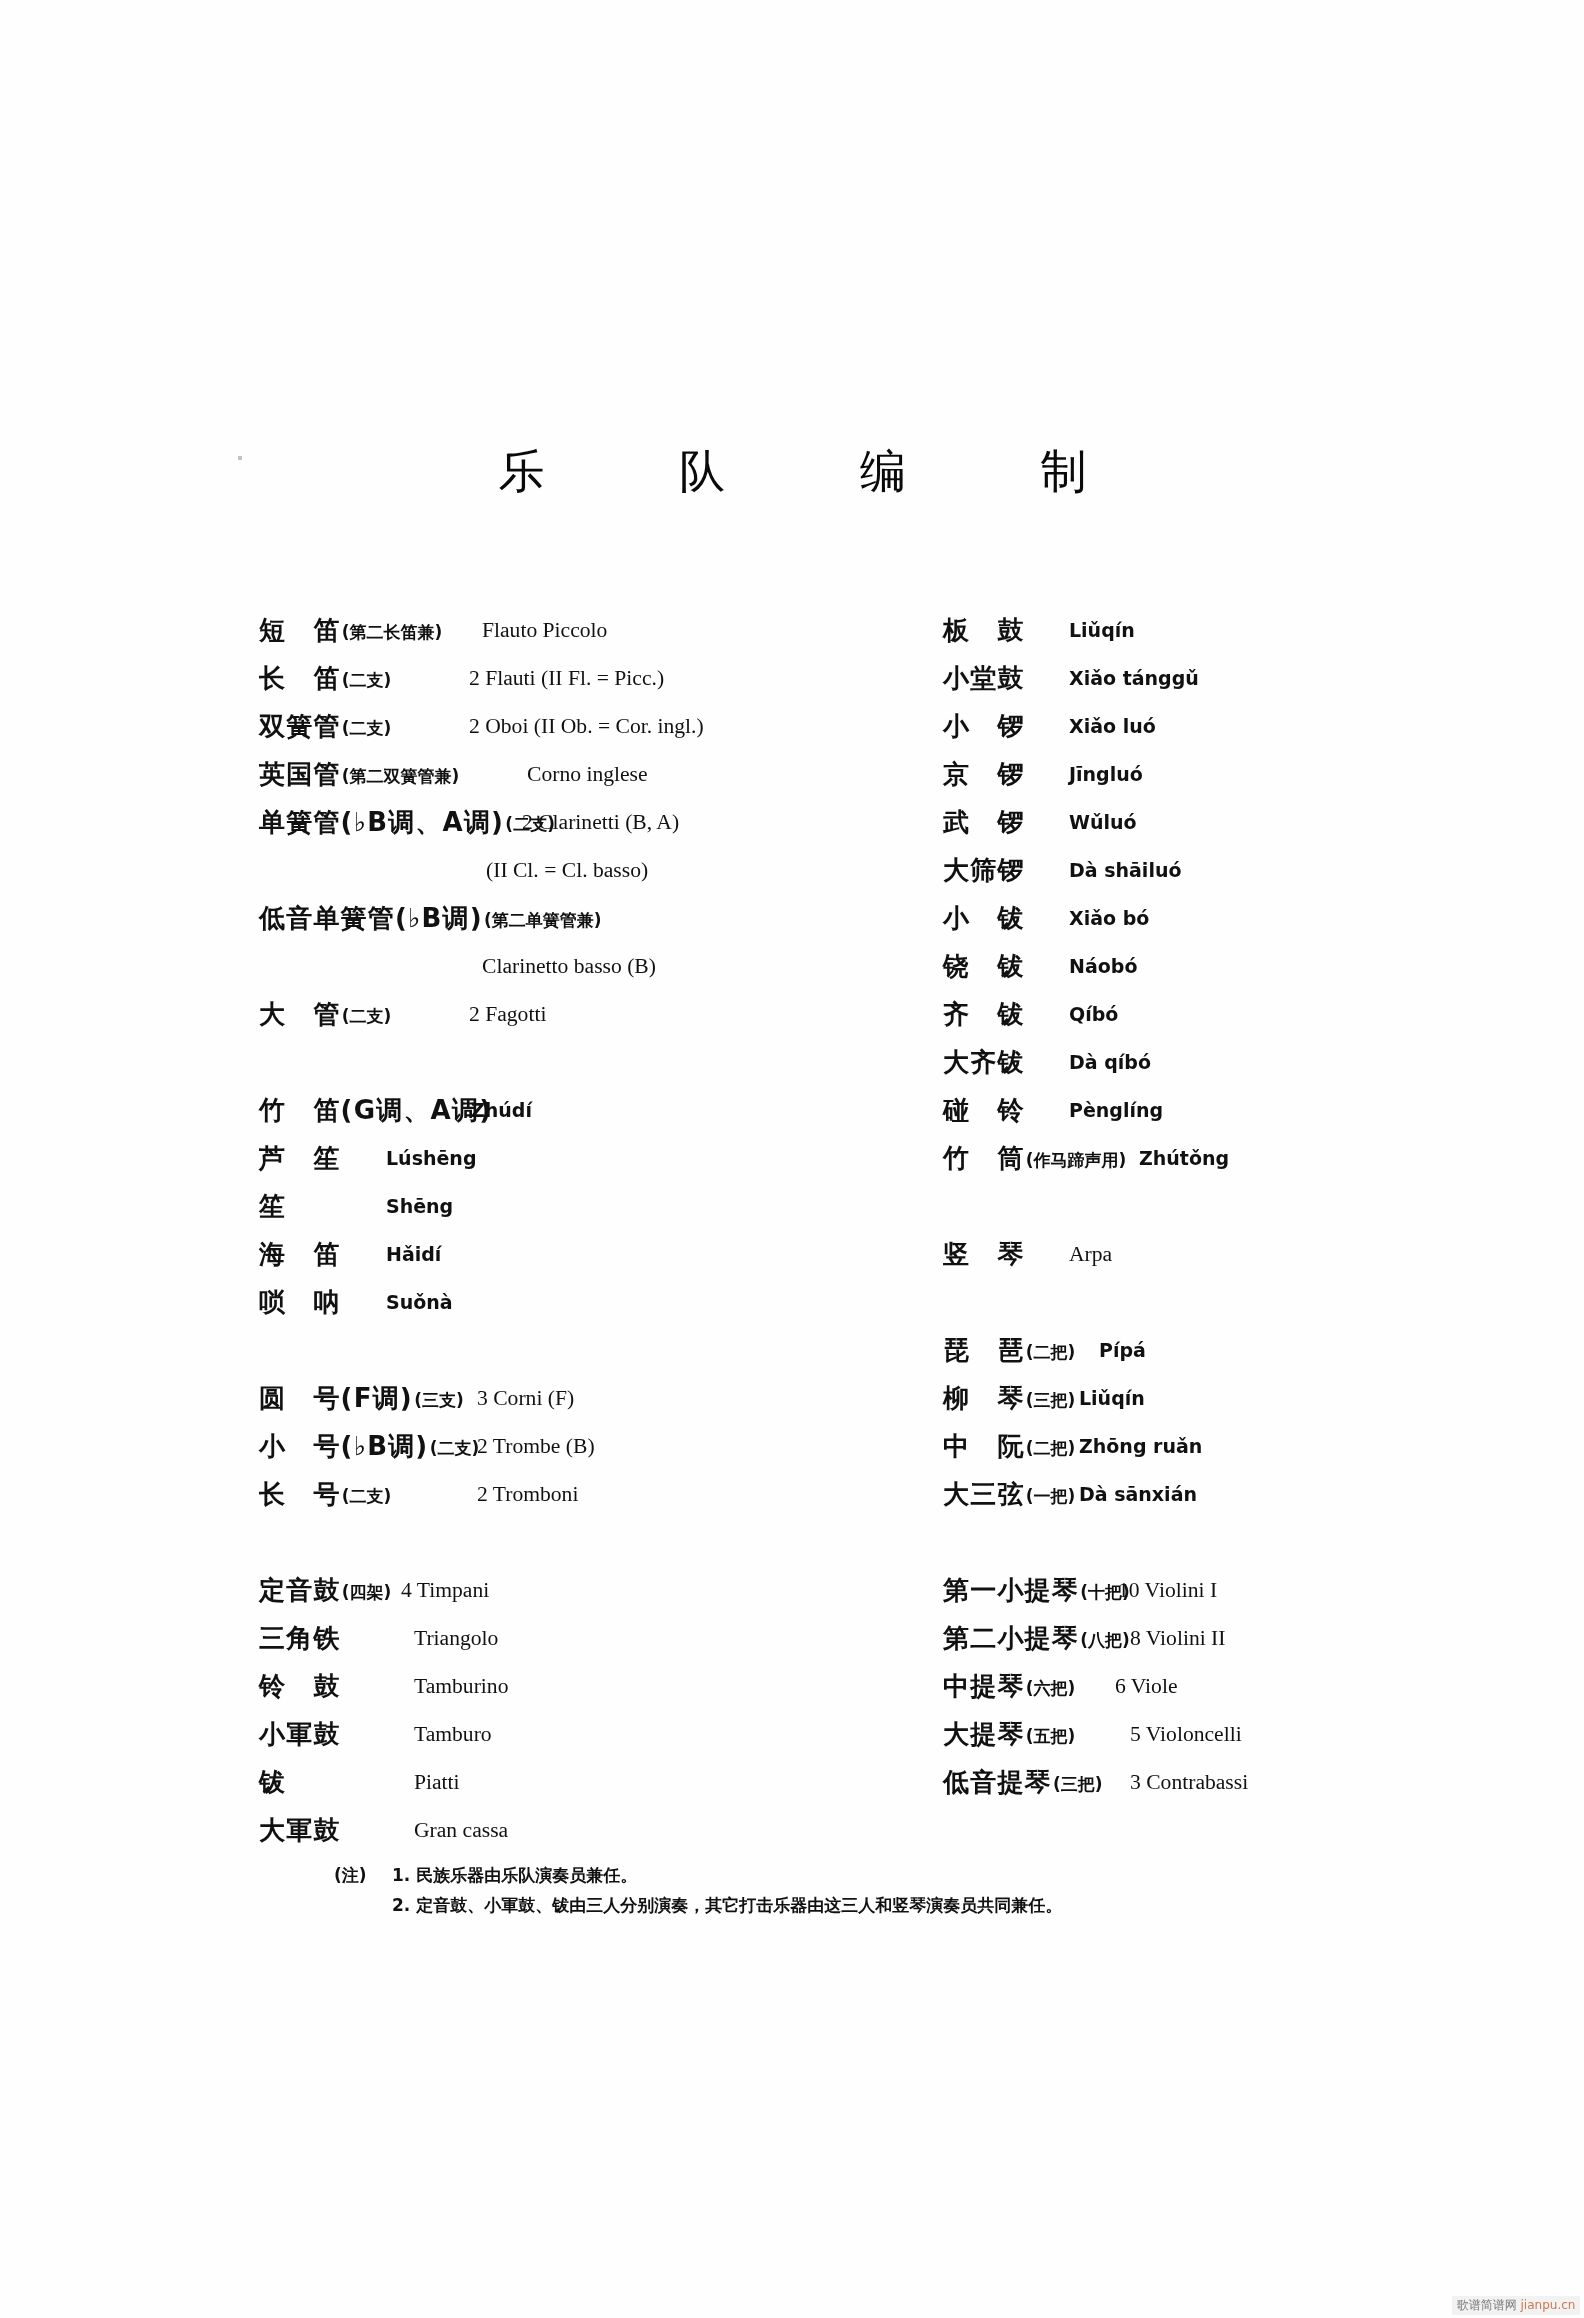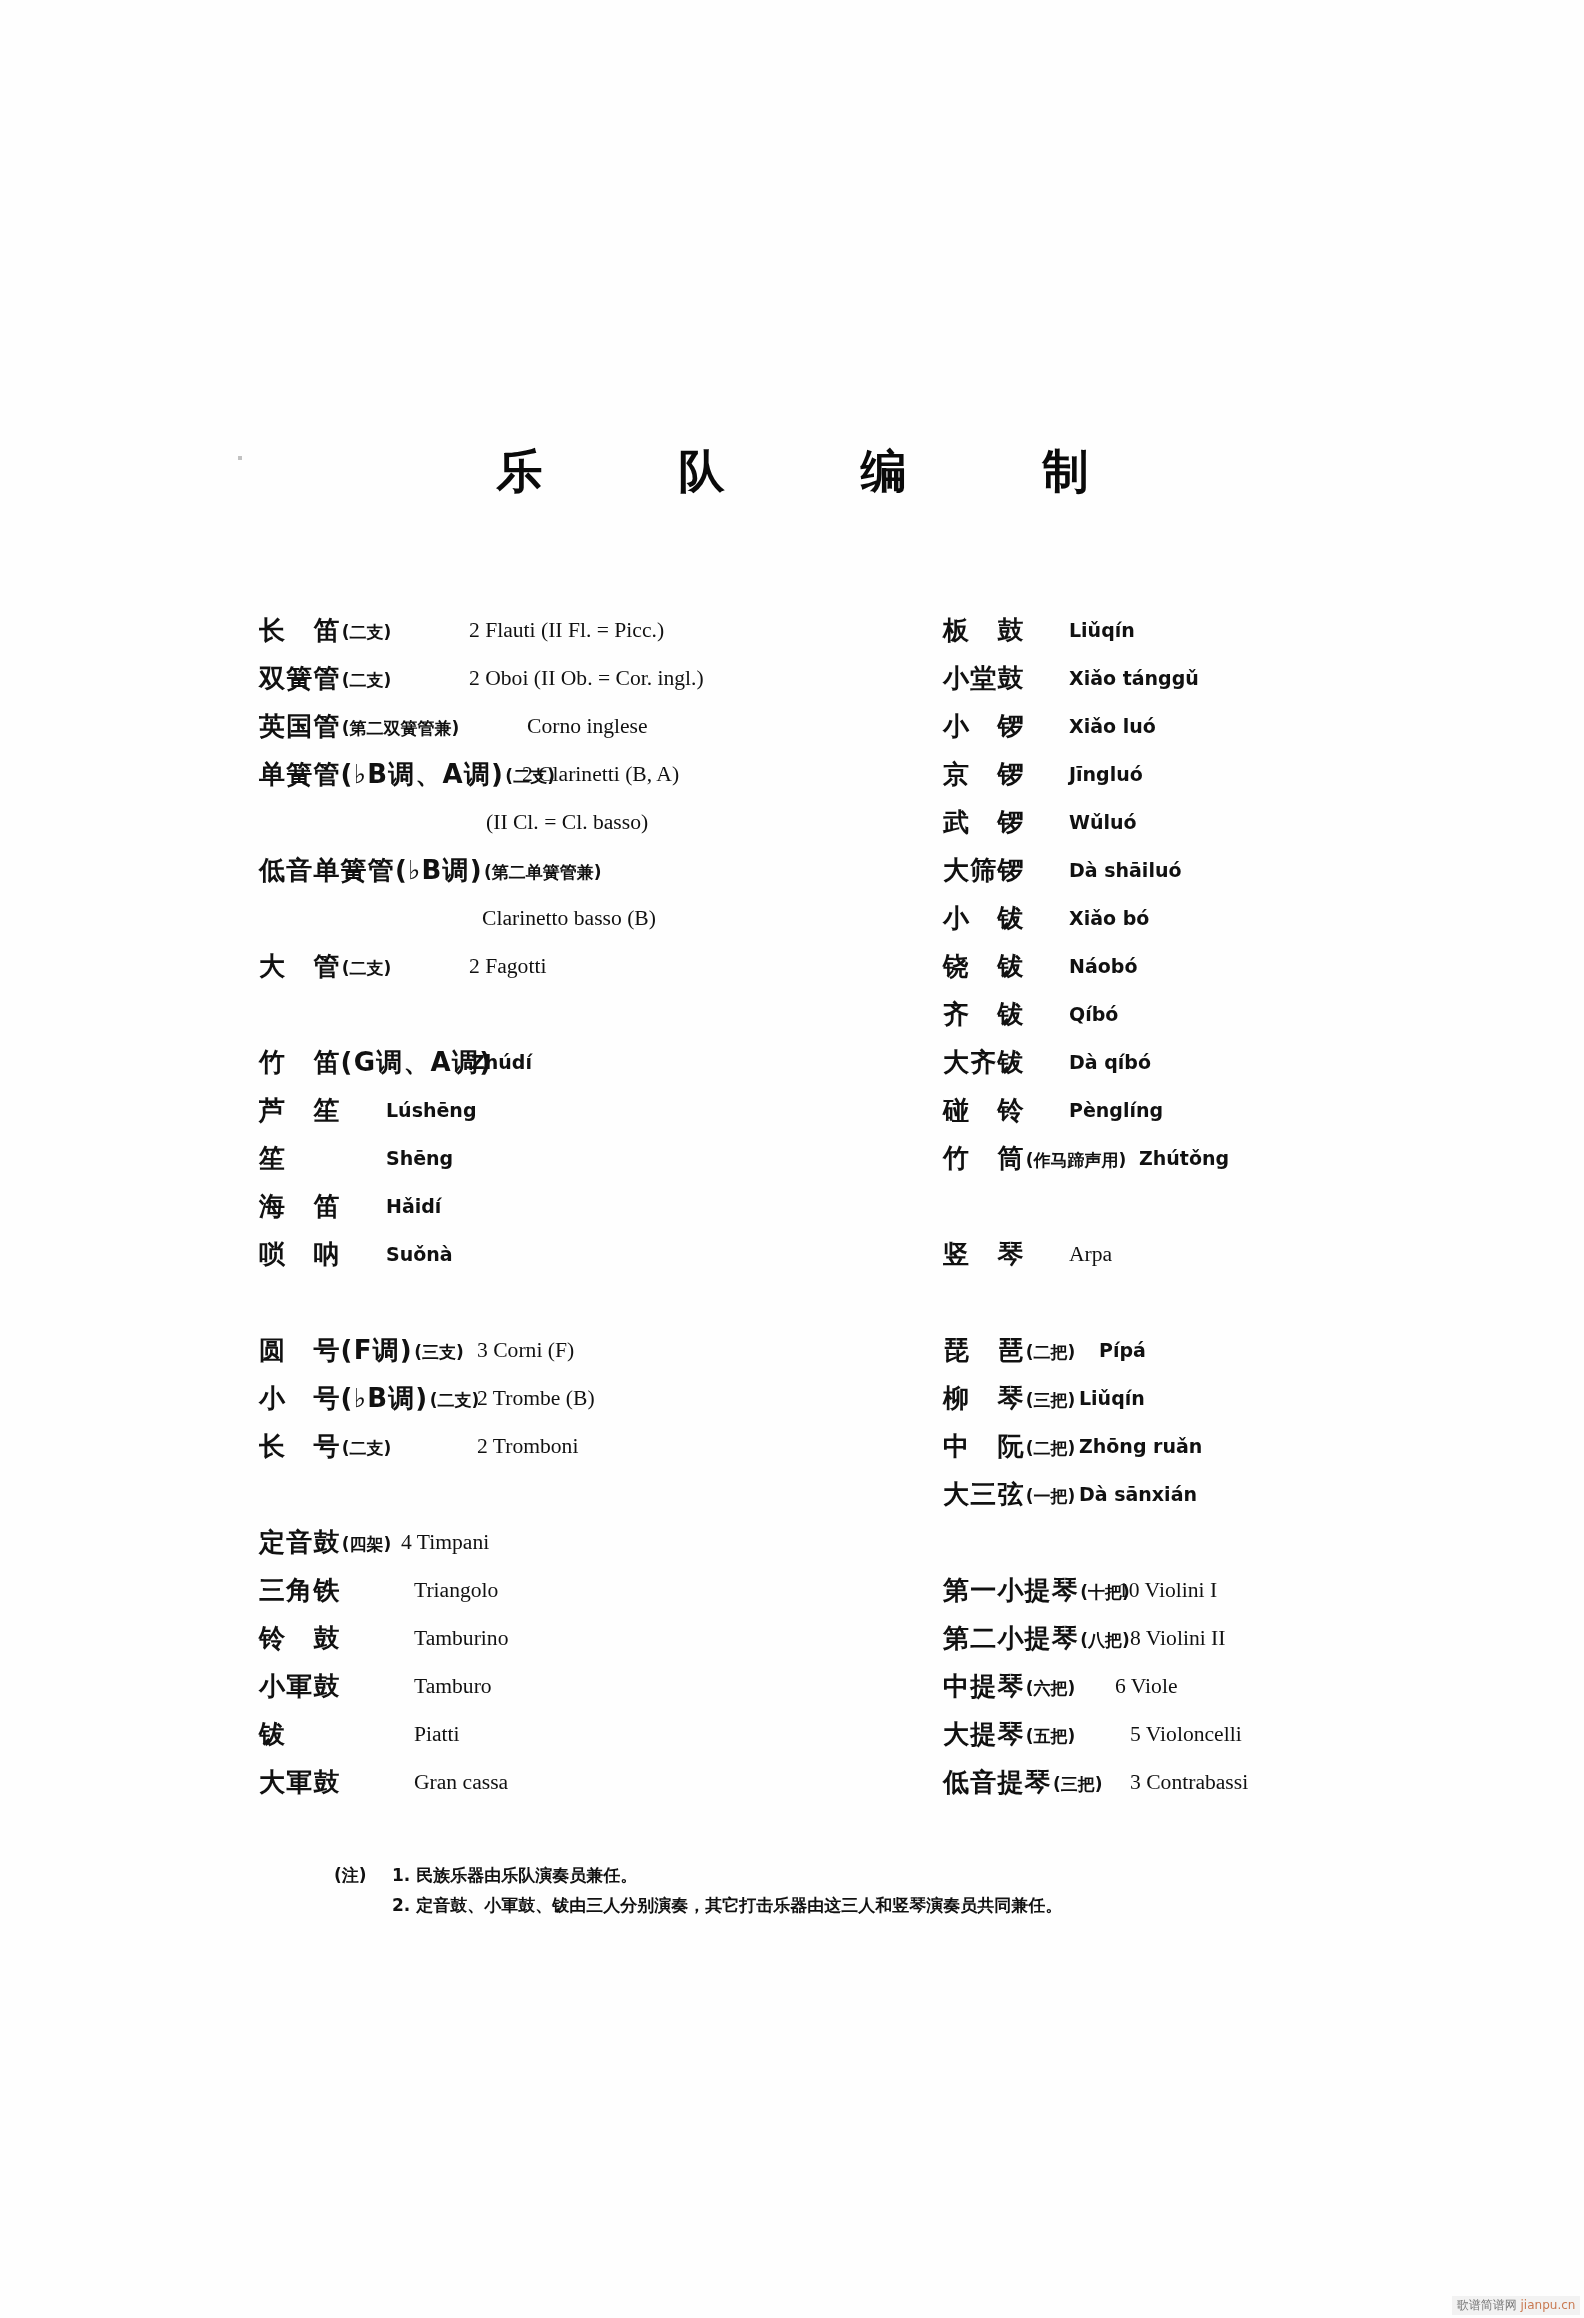--- a/index.html
+++ b/index.html
@@ -5,21 +5,21 @@
     html, body { margin: 0; padding: 0; background: #ffffff; }
     body {
       width: 1585px; height: 2319px; position: relative; overflow: hidden;
       color: #111111;
       font-family: "Liberation Serif", "DejaVu Serif", serif;
     }
     .page { position: absolute; inset: 0; background: #fefefe; }
     .speck { position: absolute; left: 238px; top: 456px; width: 3.6px; height: 3.6px; background: #999; opacity: .6; }
     .title {
       position: absolute; top: 441px; left: 0; width: 1585px; text-align: center;
-      font-family: "DejaVu Sans", sans-serif; font-weight: bold; font-size: 46px;
+      font-family: "DejaVu Sans", sans-serif; font-weight: normal; font-size: 46px;
       letter-spacing: 60px; padding-left: 60px; box-sizing: border-box; color: #0a0a0a;
     }
     .col { position: absolute; top: 606px; }
     .col.left { left: 259px; width: 636px; }
     .col.right { left: 943px; width: 420px; }
     .row { position: relative; height: 48px; display: flex; align-items: center; white-space: nowrap; }
     .zh {
       font-family: "DejaVu Sans", sans-serif; font-weight: bold; font-size: 26px;
       letter-spacing: 1.2px; color: #111;
     }
@@ -51,20 +51,25 @@
   </style>
 </head>
 <body>
 
 <div class="page">
   <div class="speck"></div>
 
   <div class="title">乐 队 编 制</div>
 
   <div class="col left" id="leftCol">
+      <div class="row">
+        <span class="zh">短　笛</span>
+        <span class="zh-note">(第二长笛兼)</span>
+        <span class="it" style="left: 223px;">Flauto  Piccolo</span>
+      </div>
       <div class="row">
         <span class="zh">长　笛</span>
         <span class="zh-note">(二支)</span>
         <span class="it" style="left: 210px;">2 Flauti  (II Fl. = Picc.)</span>
       </div>
       <div class="row">
         <span class="zh">双簧管</span>
         <span class="zh-note">(二支)</span>
         <span class="it" style="left: 210px;">2 Oboi (II Ob. = Cor. ingl.)</span>
       </div>

